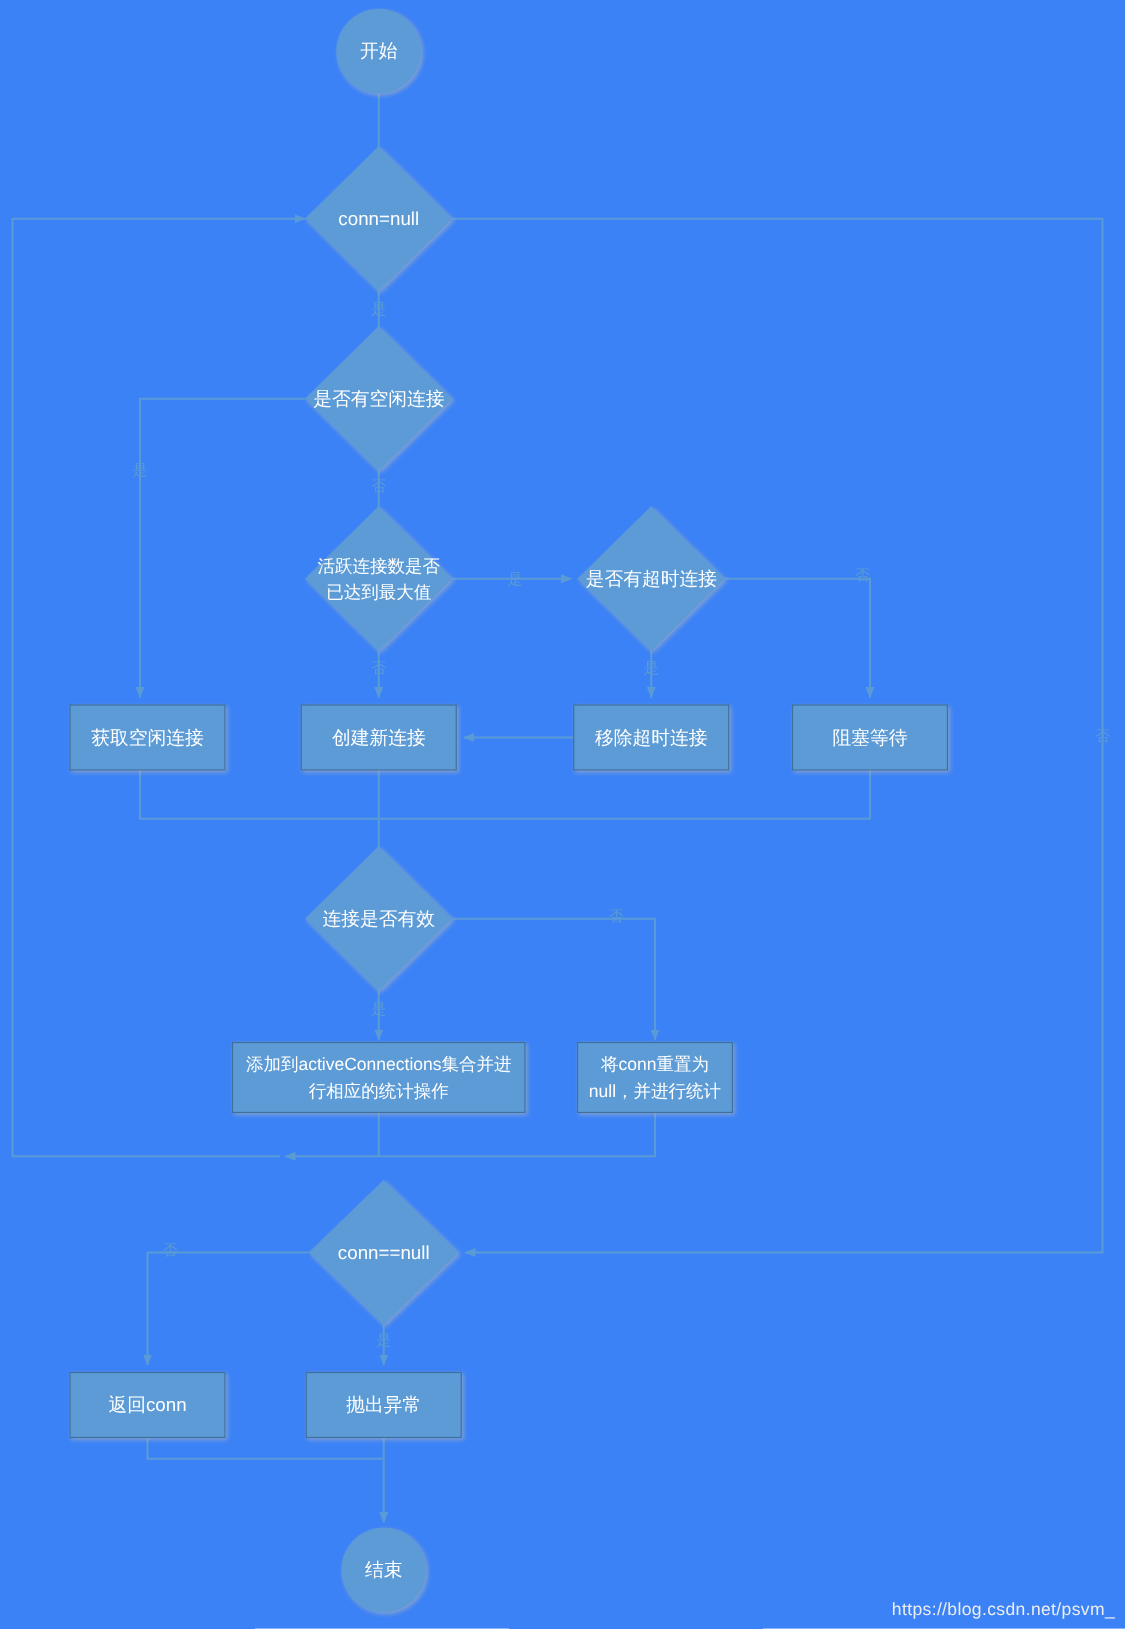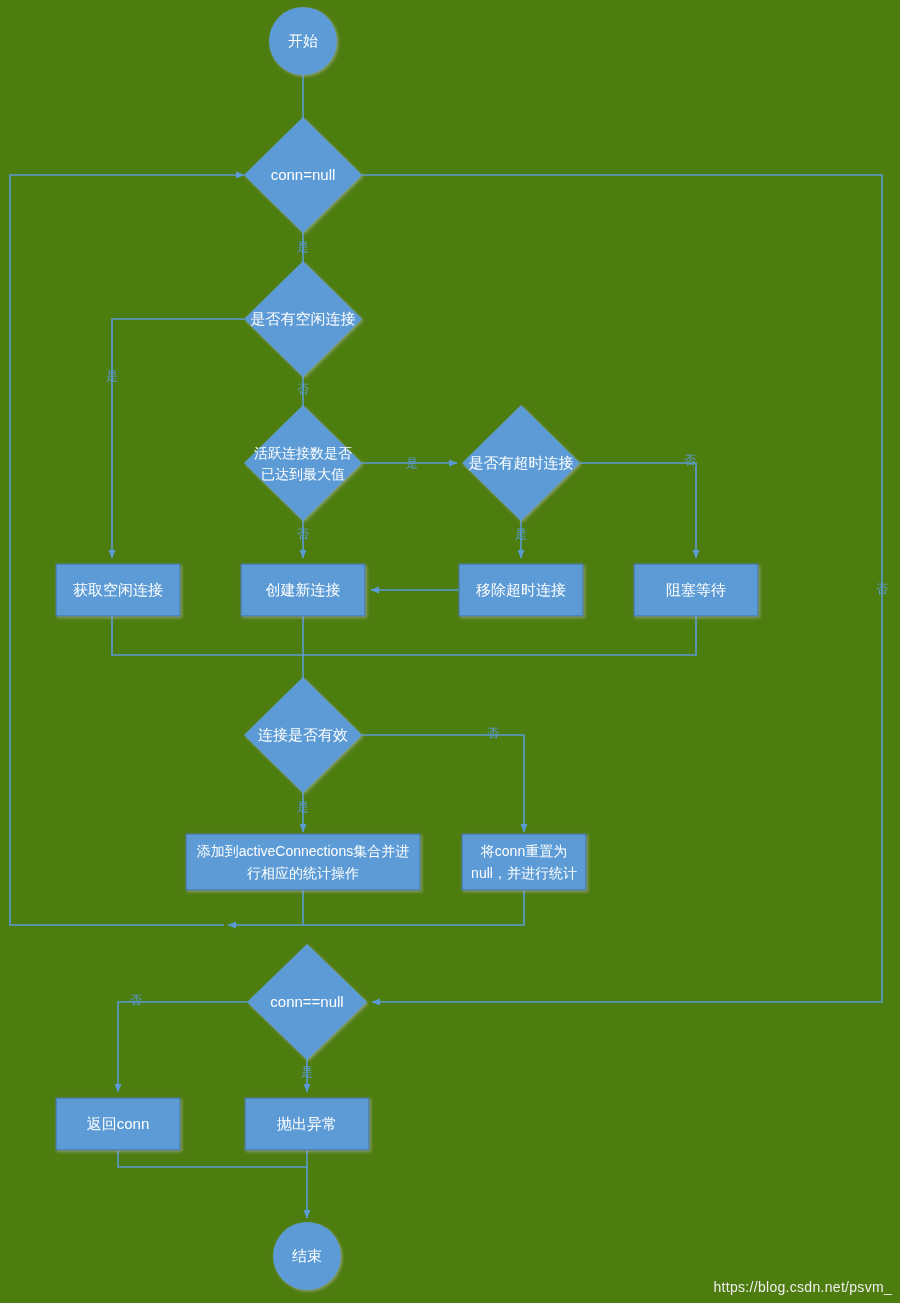--- a/index.html
+++ b/index.html
@@ -7,21 +7,21 @@
     padding: 0;
     background: #ffffff;
   }
   body {
     font-family: "Liberation Sans", "DejaVu Sans", sans-serif;
   }
   #canvas {
     position: relative;
     width: 900px;
     height: 1303px;
-    background: #4d7c0f;
+    background: #3b82f6;
     overflow: hidden;
   }
   svg#flow {
     position: absolute;
     left: 0;
     top: 0;
     width: 900px;
     height: 1303px;
   }
   .node-label {

